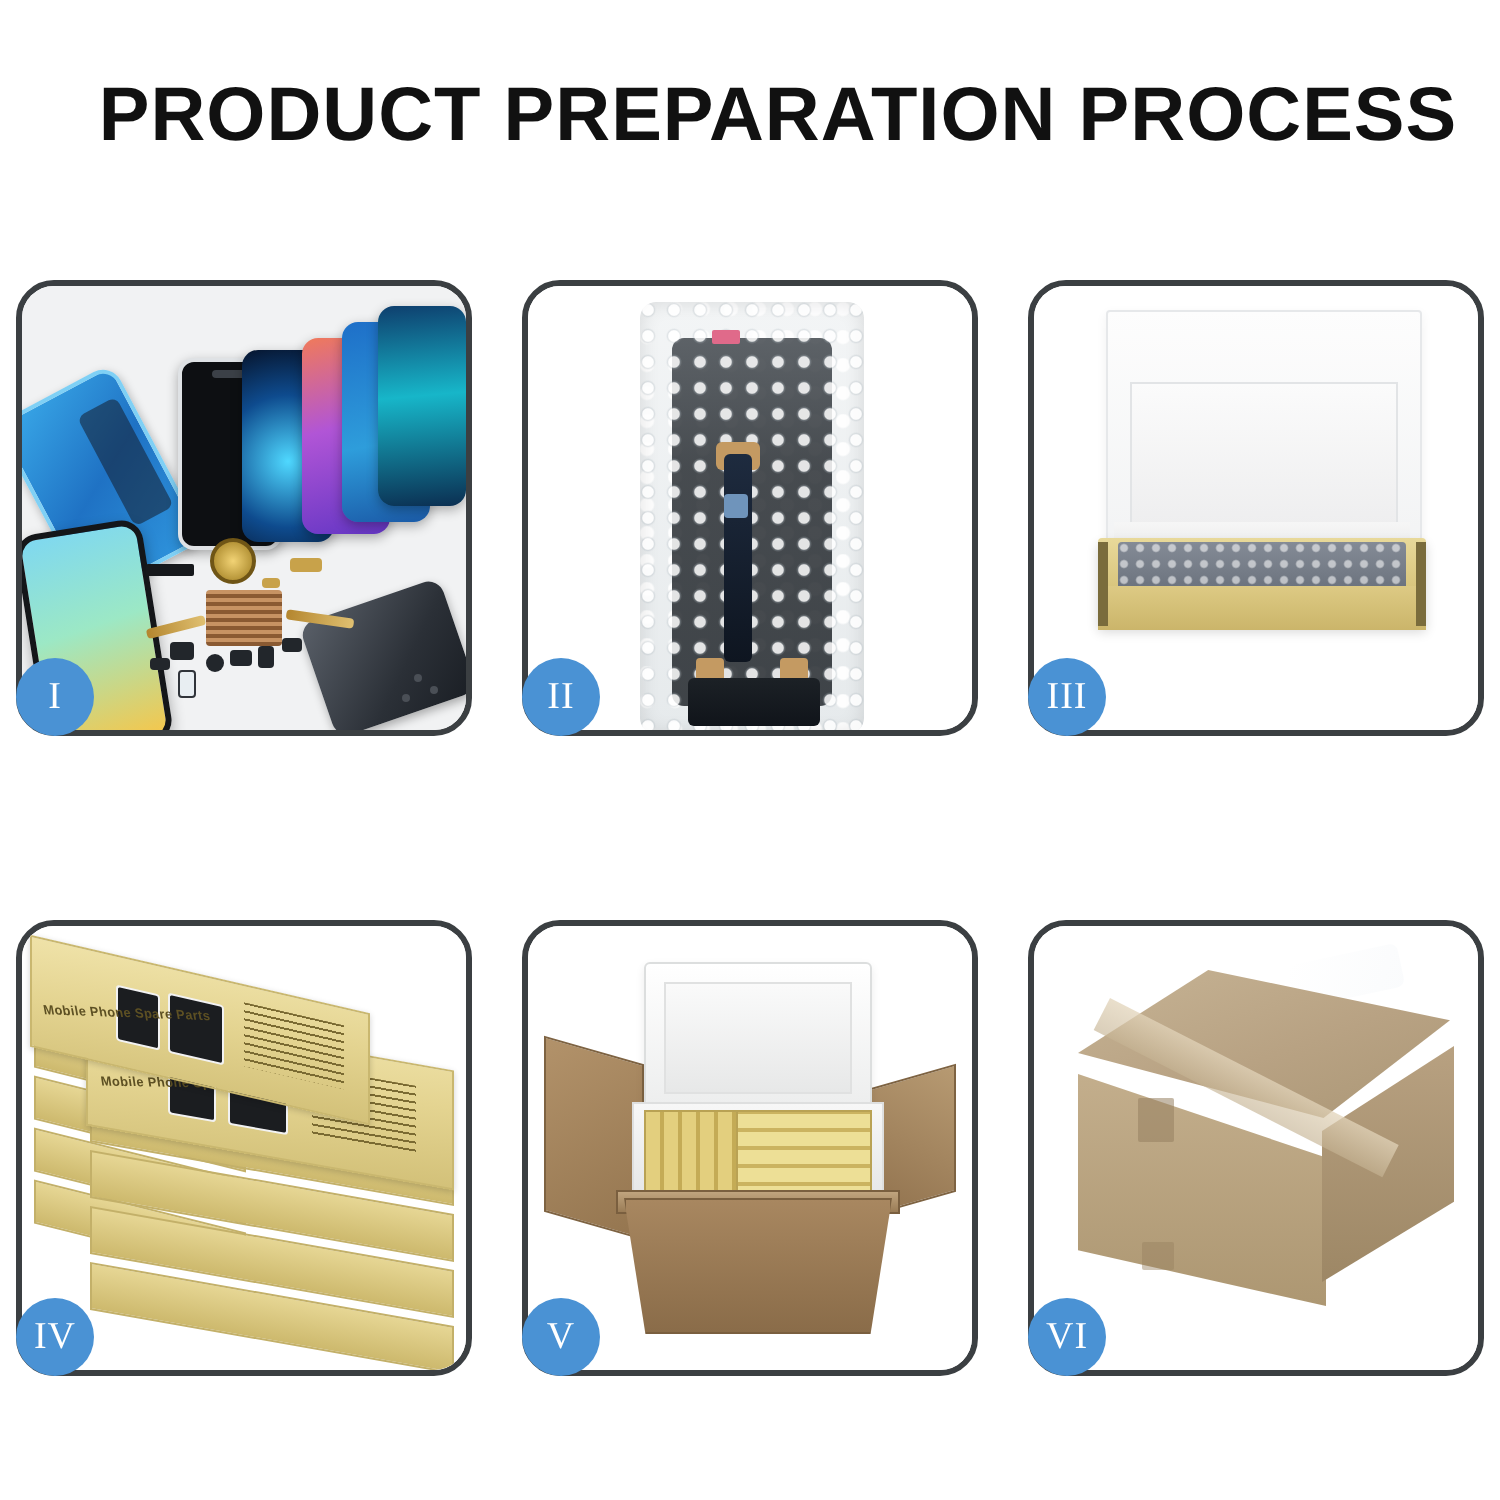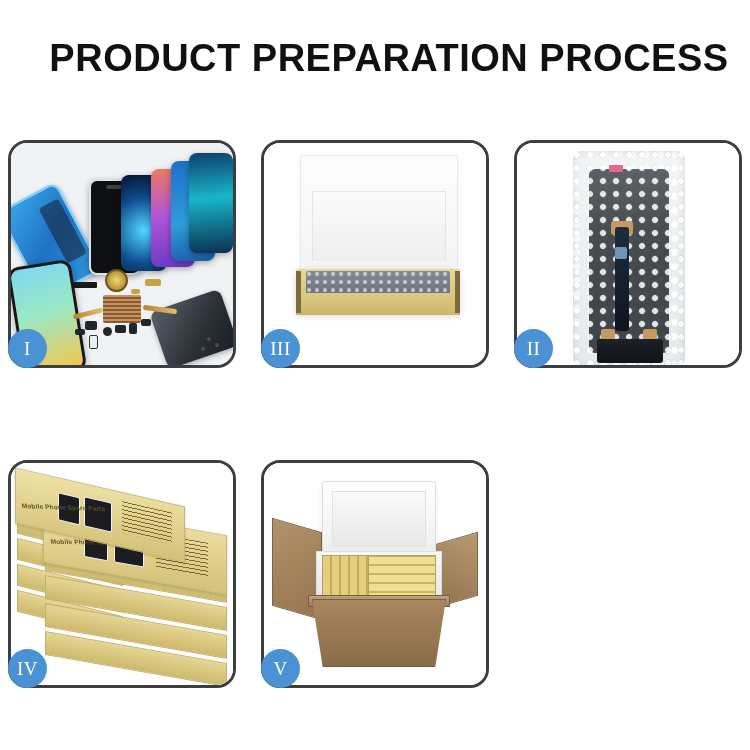--- a/index.html
+++ b/index.html
@@ -431,53 +431,53 @@
       <div class="c1-p" style="left:64px;top:186px;width:10px;height:6px;"></div>
       <div class="c1-screw" style="left:196px;top:194px;"></div>
       <div class="c1-screw" style="left:204px;top:200px;"></div>
       <div class="c1-screw" style="left:190px;top:204px;"></div>
     </div>
     <div class="badge">I</div>
   </div>
 
   <div class="card">
     <div class="card-inner">
-      <div class="c3-bg"></div>
-      <div class="c3-lid"></div>
-      <div class="c3-lid-inner"></div>
-      <div class="c3-foamband"></div>
-      <div class="c3-tray"></div>
-      <div class="c3-items"></div>
-      <div class="c3-tray-face"></div>
-      <div class="c3-corner-l"></div>
-      <div class="c3-corner-r"></div>
-    </div>
-    <div class="badge">III</div>
-  </div>
-
-  <div class="card">
-    <div class="card-inner">
       <div class="c2-bg"></div>
       <div class="c2-wrap">
         <div class="c2-screen"></div>
         <div class="c2-pinkbit"></div>
         <div class="c2-connector"></div>
         <div class="c2-cable"></div>
         <div class="c2-chip"></div>
         <div class="c2-tabL"></div>
         <div class="c2-tabR"></div>
         <div class="c2-bottom"></div>
         <div class="c2-bubbles"></div>
       </div>
     </div>
     <div class="badge">II</div>
   </div>
 
   <div class="card">
     <div class="card-inner">
+      <div class="c3-bg"></div>
+      <div class="c3-lid"></div>
+      <div class="c3-lid-inner"></div>
+      <div class="c3-foamband"></div>
+      <div class="c3-tray"></div>
+      <div class="c3-items"></div>
+      <div class="c3-tray-face"></div>
+      <div class="c3-corner-l"></div>
+      <div class="c3-corner-r"></div>
+    </div>
+    <div class="badge">III</div>
+  </div>
+
+  <div class="card">
+    <div class="card-inner">
       <div class="c4-bg"></div>
       <div class="boxstack">
 
         <div class="kbox-edge" style="left:6px;top:62px;width:104px;height:20px;transform:skewY(14deg);"></div>
         <div class="kbox-edge" style="left:6px;top:88px;width:104px;height:20px;transform:skewY(14deg);"></div>
         <div class="kbox-edge" style="left:6px;top:114px;width:104px;height:20px;transform:skewY(14deg);"></div>
         <div class="kbox-edge" style="left:6px;top:140px;width:104px;height:20px;transform:skewY(14deg);"></div>
 
         <div class="kbox-edge" style="left:34px;top:100px;width:180px;height:22px;transform:skewY(10deg);"></div>
         <div class="kbox-edge" style="left:34px;top:128px;width:180px;height:22px;transform:skewY(10deg);"></div>
@@ -512,14 +512,27 @@
       <div class="c5-foamlid-in"></div>
       <div class="c5-foambox"></div>
       <div class="c5-contents"></div>
       <div class="c5-contents2"></div>
       <div class="c5-rim"></div>
       <div class="c5-body"></div>
     </div>
     <div class="badge">V</div>
   </div>
 
+  <div class="card">
+    <div class="card-inner">
+      <div class="c6-bg"></div>
+      <div class="c6-shine"></div>
+      <div class="c6-top"></div>
+      <div class="c6-left"></div>
+      <div class="c6-right"></div>
+      <div class="c6-tape"></div>
+      <div class="c6-tab1"></div>
+      <div class="c6-tab2"></div>
+    </div>
+    <div class="badge">VI</div>
+  </div>
 
 </div>
 
 </body></html>

